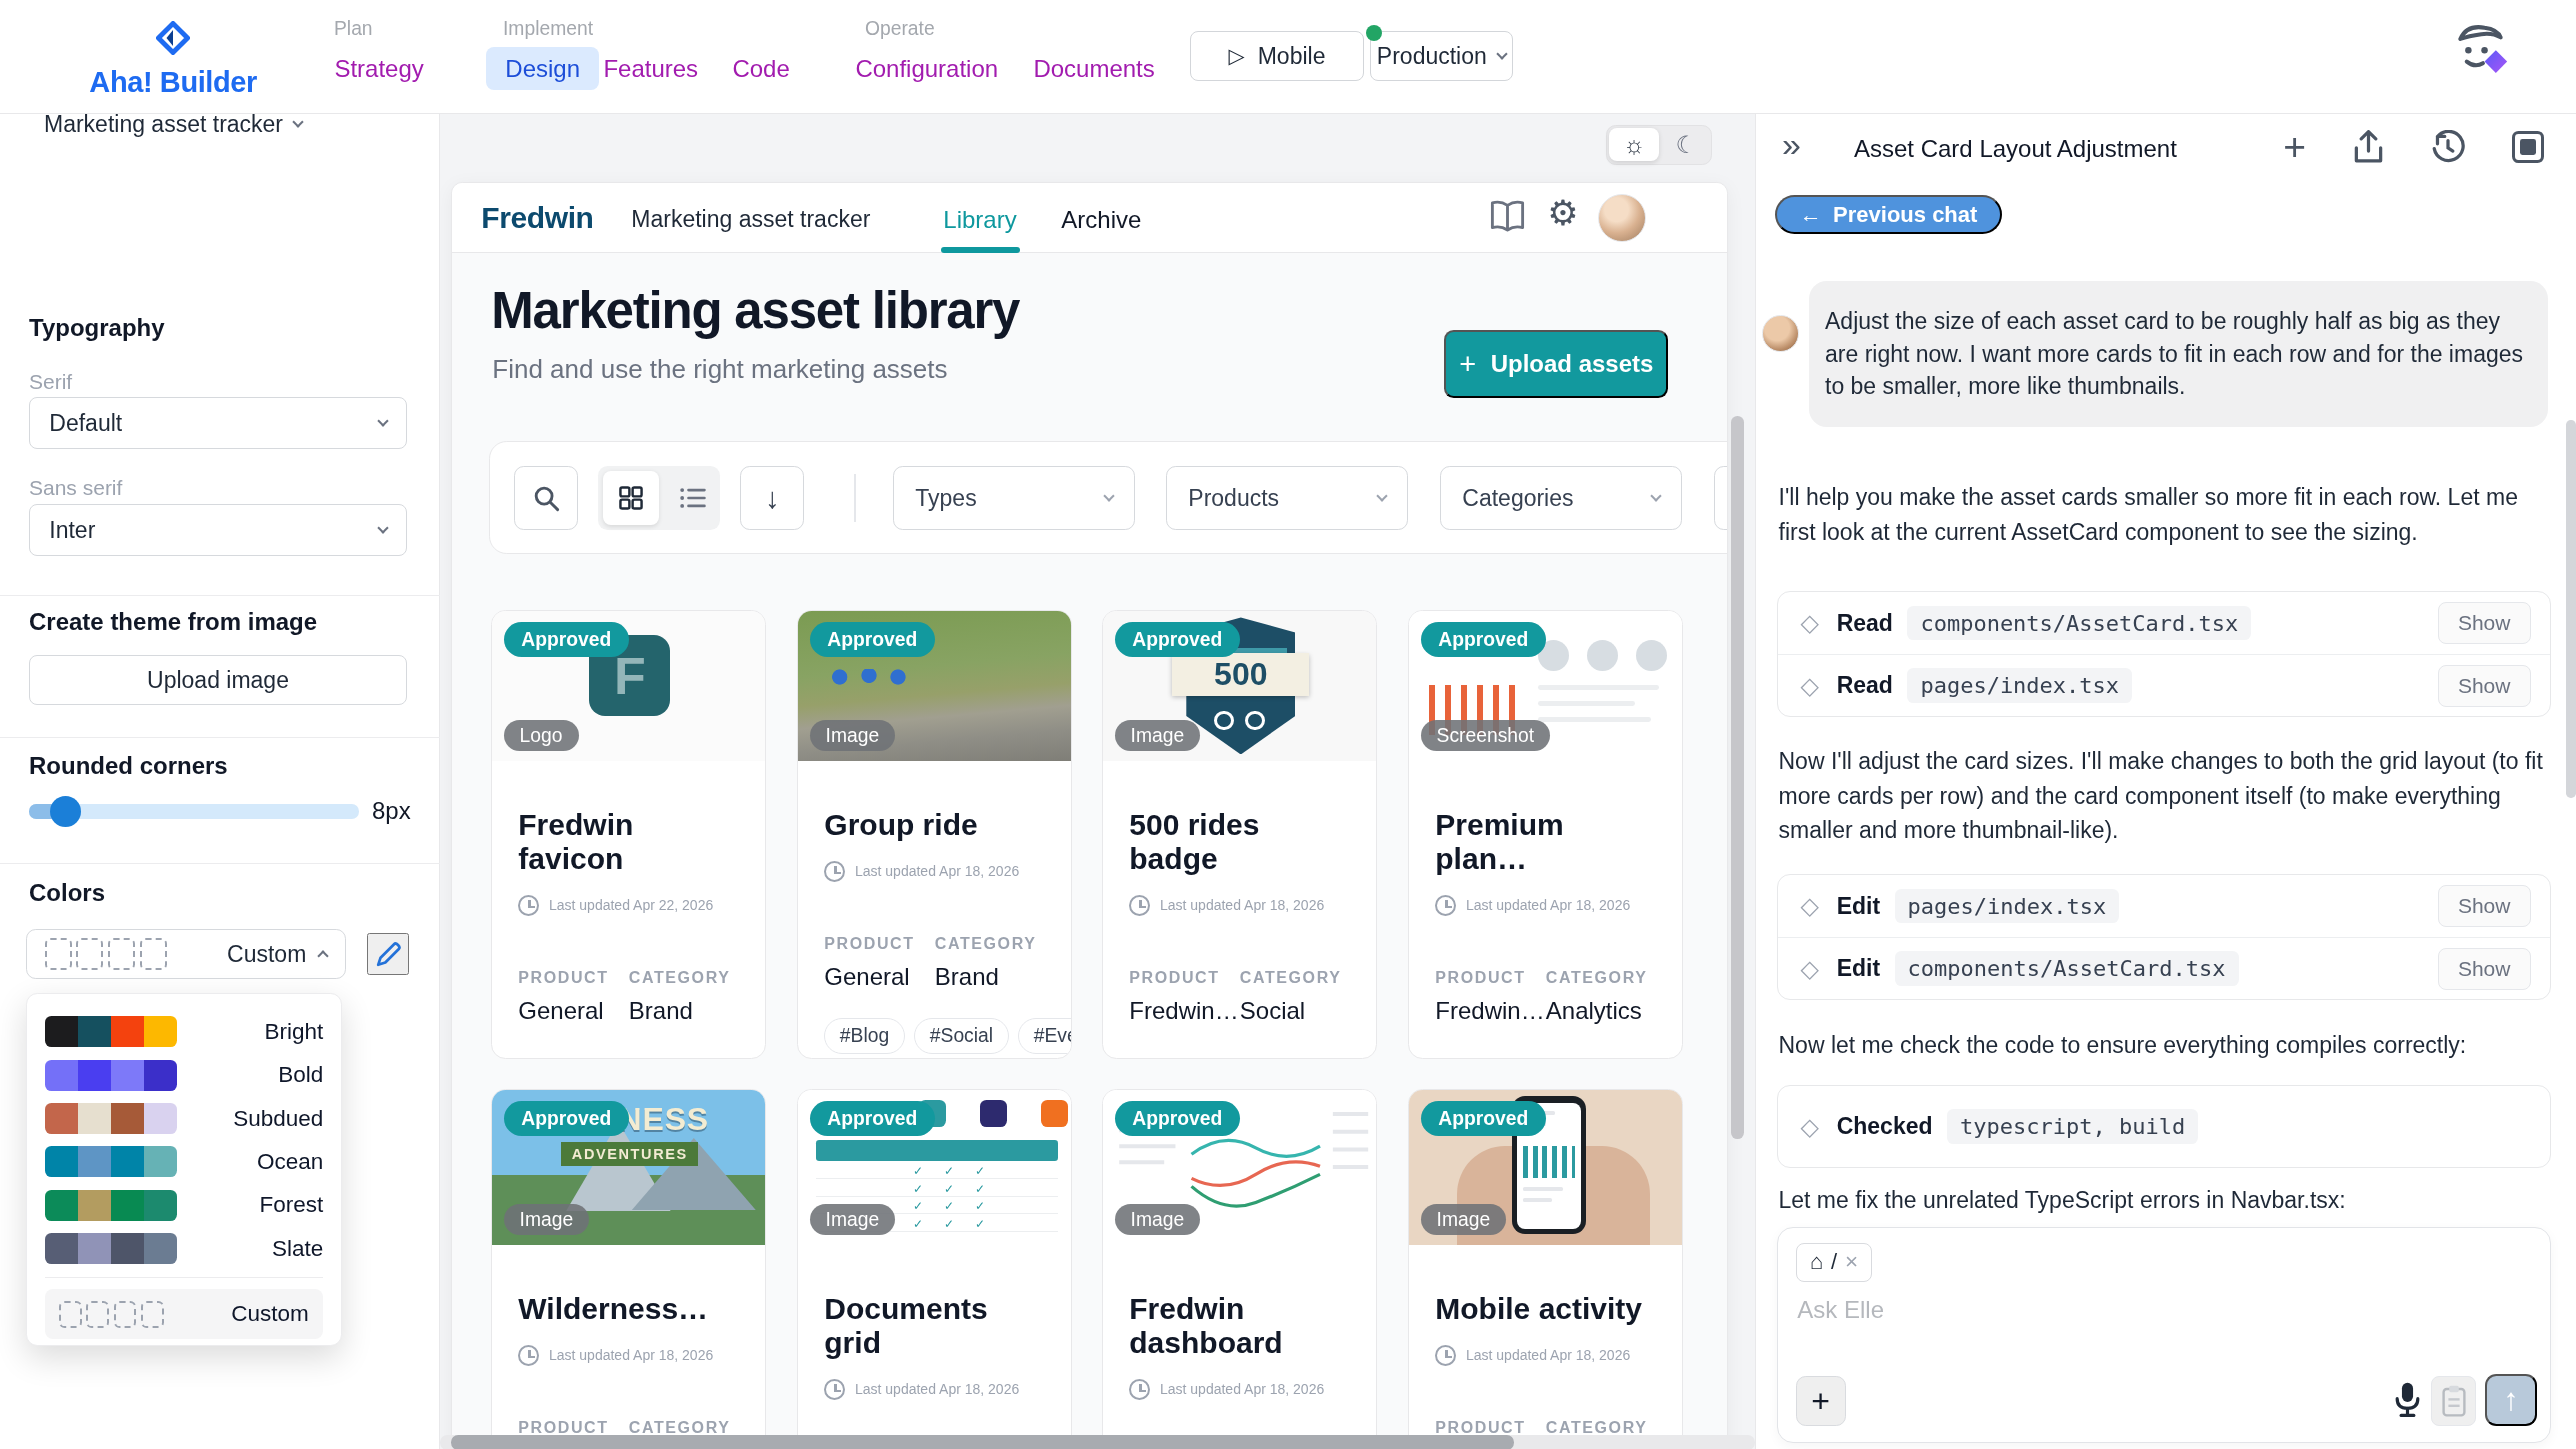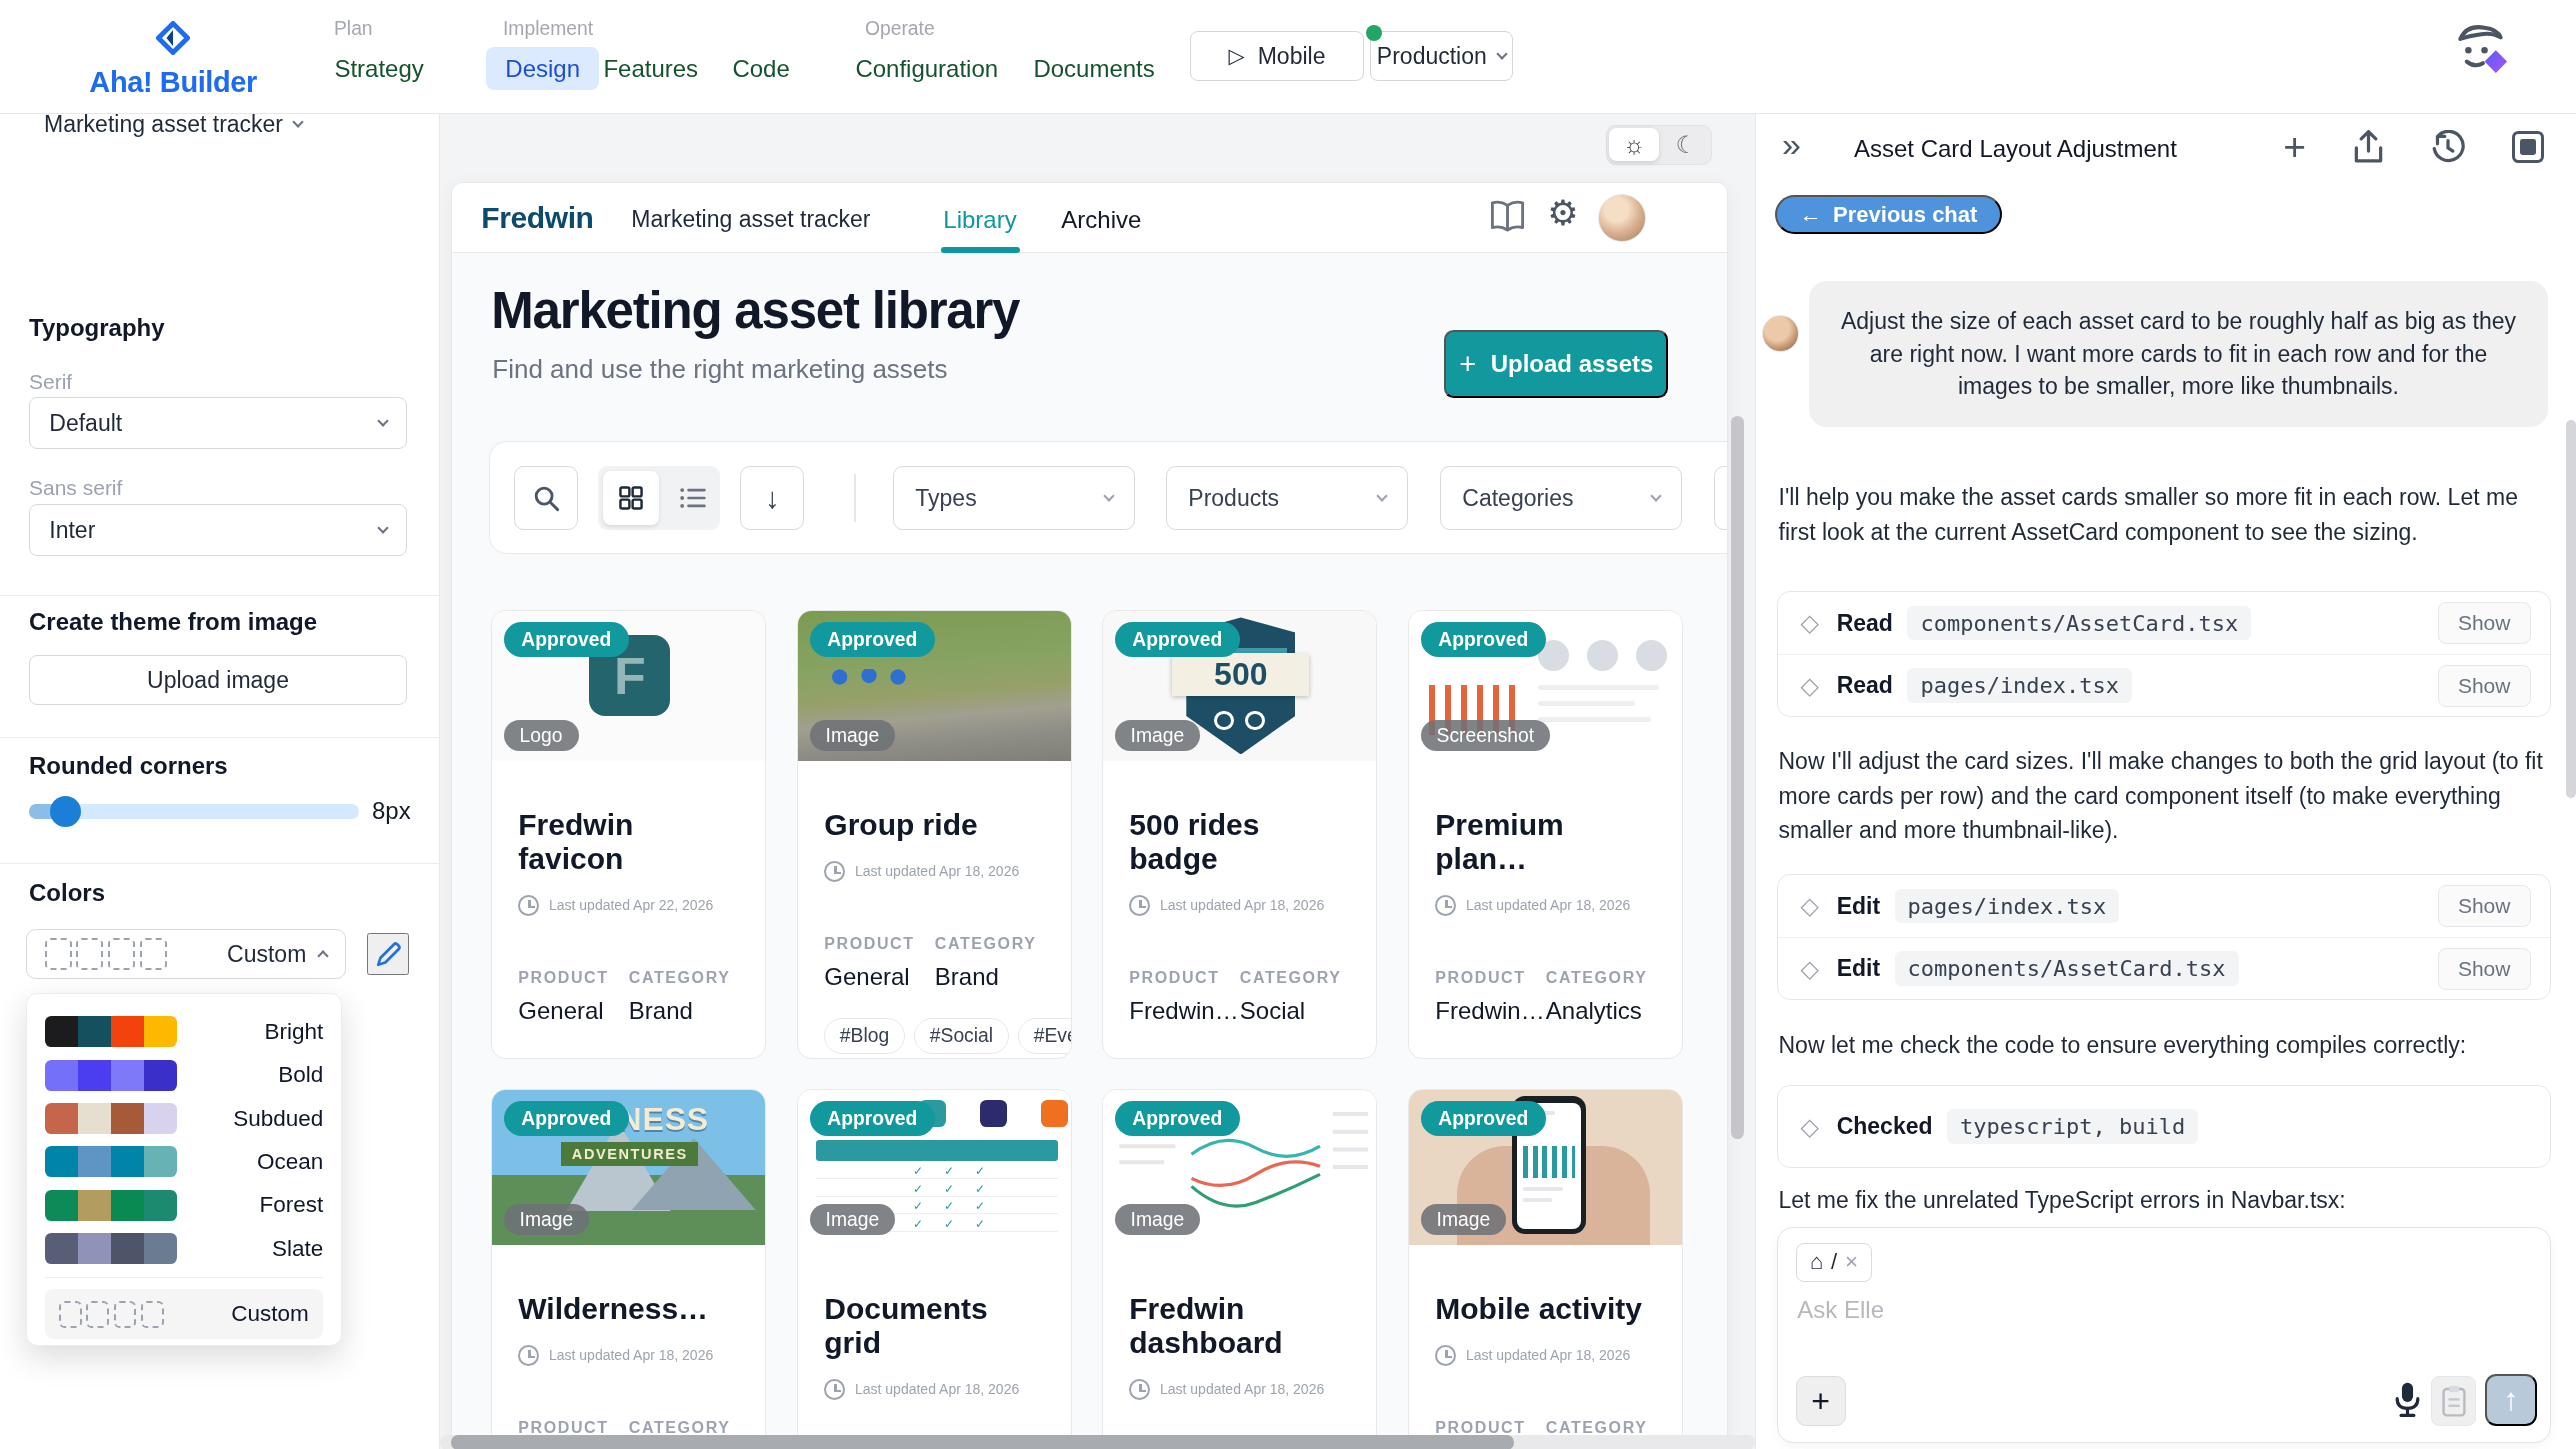--- a/index.html
+++ b/index.html
@@ -17,21 +17,21 @@
   .clock::after { content:""; position:absolute; left:8px; top:3.2px; width:2.4px; height:7.2px; background:#9ca3af; }
   .clock::before { content:""; position:absolute; left:8px; top:8.9px; width:6.4px; height:2.4px; background:#9ca3af; }
 
   
   .topbar { position:absolute; left:0; top:0; width:2576px; height:114px; background:#fff; border-bottom:0.8px solid #e8e8ea; z-index:30; }
   .brandwrap { position:absolute; left:44px; top:21px; }
   .brandrow { display:flex; align-items:center; gap:11.3px;flex-direction:column; }
   .brandname { font-size:29px; font-weight:800; color:#1e6bf1; letter-spacing:-0.4px; }
   .wsrow { display:flex; align-items:center; gap:11.3px; margin-top:11.3px; color:#1f2937; font-size:23px; }
   .navgroup-label { position:absolute; top:17.7px; font-size:19.3px; color:#a4a8ae; }
-  .navitem { position:absolute; top:47px; height:43px; display:flex; align-items:center; font-size:24px; color:#14532d; font-weight:500; padding:0 6.4px; }
+  .navitem { position:absolute; top:47px; height:43px; display:flex; align-items:center; font-size:24px; color:#a21caf; font-weight:500; padding:0 6.4px; }
   .navitem.active { background:#dbeafe; color:#1d4ed8; border-radius:8px; padding:0 19.3px; }
   .btn-preview { position:absolute; left:1190px; top:31px; width:174px; height:50px; border:0.8px solid #d3d6da; border-radius:8px; background:#fff; display:flex; align-items:center; justify-content:center; gap:13px; font-size:23px; color:#1f2937; }
   .btn-env { position:absolute; left:1370px; top:31px; width:143px; height:50px; border:0.8px solid #d3d6da; border-radius:8px; background:#fff; display:flex; align-items:center; justify-content:center; gap:11.3px; font-size:23px; color:#1f2937; }
   .env-dot { position:absolute; left:-4.8px; top:-7.2px; width:16px; height:16px; border-radius:50%; background:#22a565; }
 
   
   .sidebar { position:absolute; left:0; top:114px; width:440px; height:1335px; background:#fff; border-right:0.8px solid #e8e8ea; z-index:20; }
   .sb-h { position:absolute; left:29px; font-size:24px; font-weight:700; color:#111827; }
   .sb-label { position:absolute; left:29px; font-size:21px; color:#9ca3af; }
   .sb-select { position:absolute; left:29px; width:378px; height:52px; border:0.8px solid #d6d9dd; border-radius:8px; background:#fff; display:flex; align-items:center; justify-content:space-between; padding:0 19.3px; font-size:23px; color:#1f2937; }
@@ -144,21 +144,21 @@
   
   .rpanel { position:absolute; left:1755px; top:114px; width:821px; height:1335px; background:#fff; border-left:0.8px solid #e8e8ea; z-index:20; }
   .rp-head { position:absolute; left:0; top:0; width:100%; height:72px; }
   .rp-collapse { position:absolute; left:26px; top:11.3px; font-size:34px; color:#4b5563; }
   .rp-title { position:absolute; left:98px; top:21px; font-size:24px; color:#111827; }
   .rp-icons { position:absolute; right:32px; top:16px; display:flex; gap:47px; align-items:center; color:#4b5563; }
   .panel-icon { width:32px; height:32px; border:3.2px solid #4b5563; border-radius:6.4px; display:flex; align-items:center; justify-content:center; }
   .panel-icon i { width:16px; height:16px; background:#4b5563; border-radius:2.4px; }
   .prev-pill { position:absolute; left:19.3px; top:81px; height:39px; background:#4f93dd; color:#fff; border-radius:804px; display:flex; align-items:center; gap:11.3px; padding:0 22.5px; font-size:22px; font-weight:600; }
   .chat-avatar { position:absolute; left:6.4px; top:201px; width:37px; height:37px; border-radius:50%; background:radial-gradient(circle at 40% 35%, #ecc9a8 0 40%, #b98b66 70%, #7c5a40 100%); border:1.6px solid #e5e7eb; }
-  .user-bubble { position:absolute; left:53px; top:167px; width:739px; background:#f0f0f1; border-radius:17.7px; padding:24px 29px; font-size:23px; line-height:1.42; color:#1f2937;text-align:center; }
+  .user-bubble { position:absolute; left:53px; top:167px; width:739px; background:#f0f0f1; border-radius:17.7px; padding:24px 16px; font-size:23px; line-height:1.42; color:#1f2937; }
   .chat-p { position:absolute; left:22.5px; width:766px; font-size:23px; line-height:1.5; color:#1f2937; }
   .toolbox { position:absolute; left:21px; width:774px; background:#fff; border:0.8px solid #e7e8ea; border-radius:13px; }
   .toolrow { display:flex; align-items:center; height:62px; padding:0 19.3px 0 22.5px; }
   .toolrow + .toolrow { border-top:0.8px solid #eceef0; }
   .t-diamond { color:#9ca3af; font-size:24px; margin-right:17.7px; }
   .t-verb { font-size:23px; font-weight:700; color:#111827; margin-right:14.5px; }
   .t-chip { font-family:"DejaVu Sans Mono", monospace; font-size:22px; color:#374151; background:#f3f4f6; border-radius:6.4px; padding:4.8px 13px; }
   .t-show { margin-left:auto; border:0.8px solid #e5e7eb; background:#fafafa; border-radius:8px; padding:8px 19.3px; font-size:21px; color:#6b7280; }
   .chat-input { position:absolute; left:21px; top:1113px; width:774px; height:216px; background:#fff; border:0.8px solid #e2e4e8; border-radius:16px; box-shadow:0 3.2px 11.3px rgba(0,0,0,.04); }
   .ctx-chip { position:absolute; left:17.7px; top:14.5px; height:39px; border:0.8px solid #d9dbdf; border-radius:8px; display:flex; align-items:center; gap:8px; padding:0 13px; font-size:22px; color:#1f2937; }

